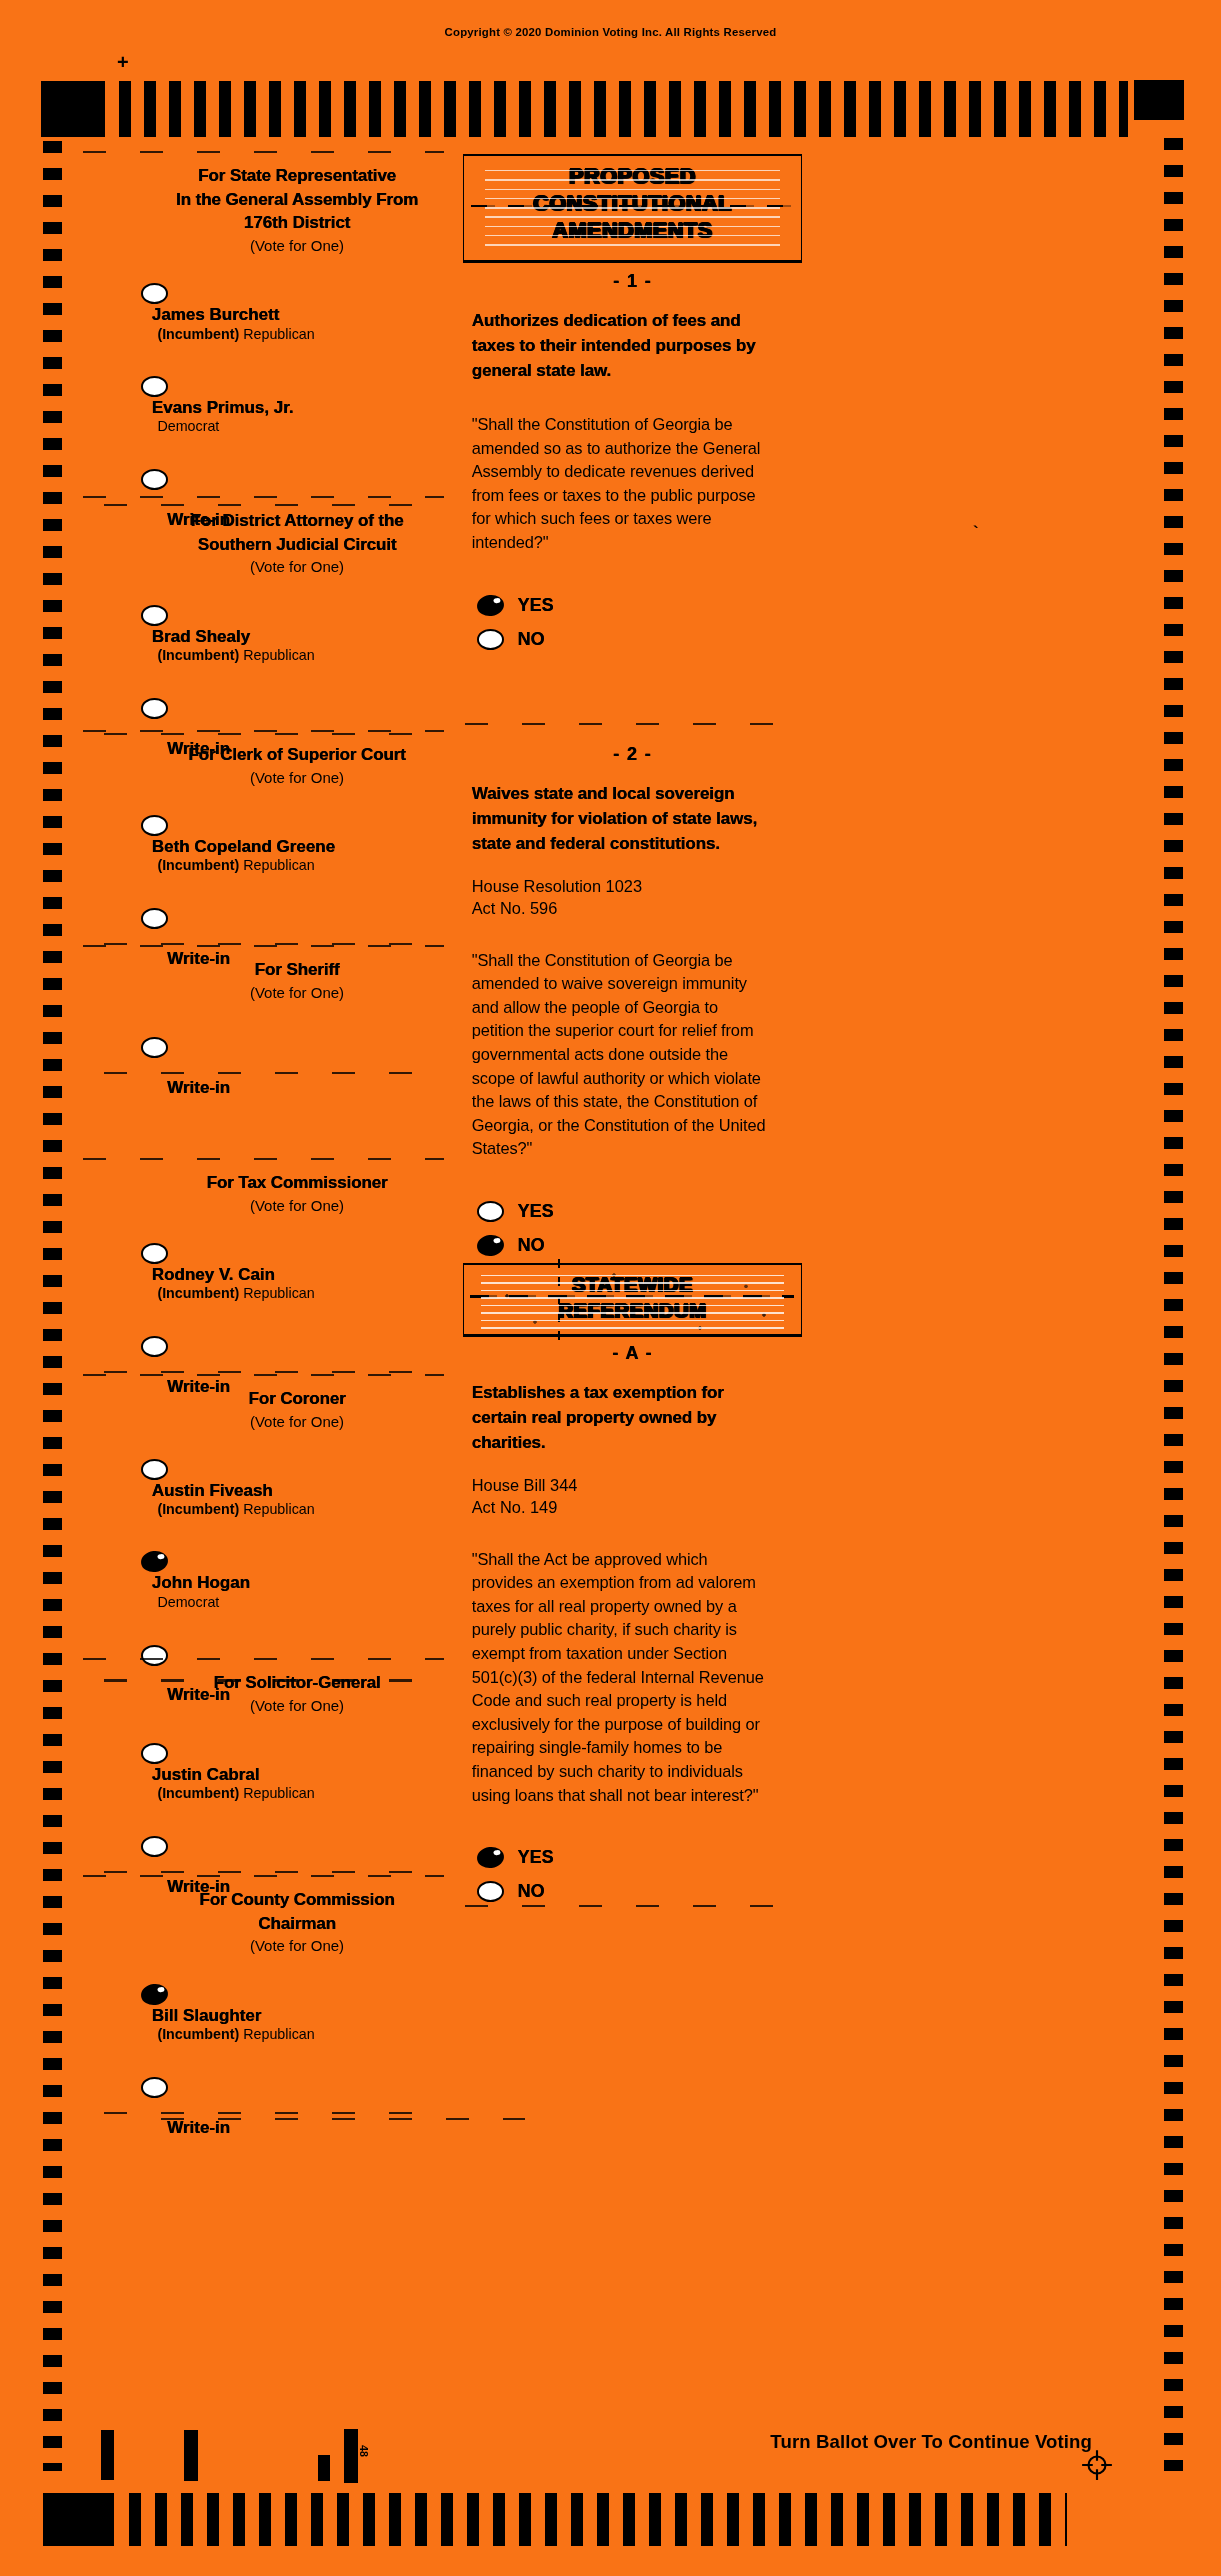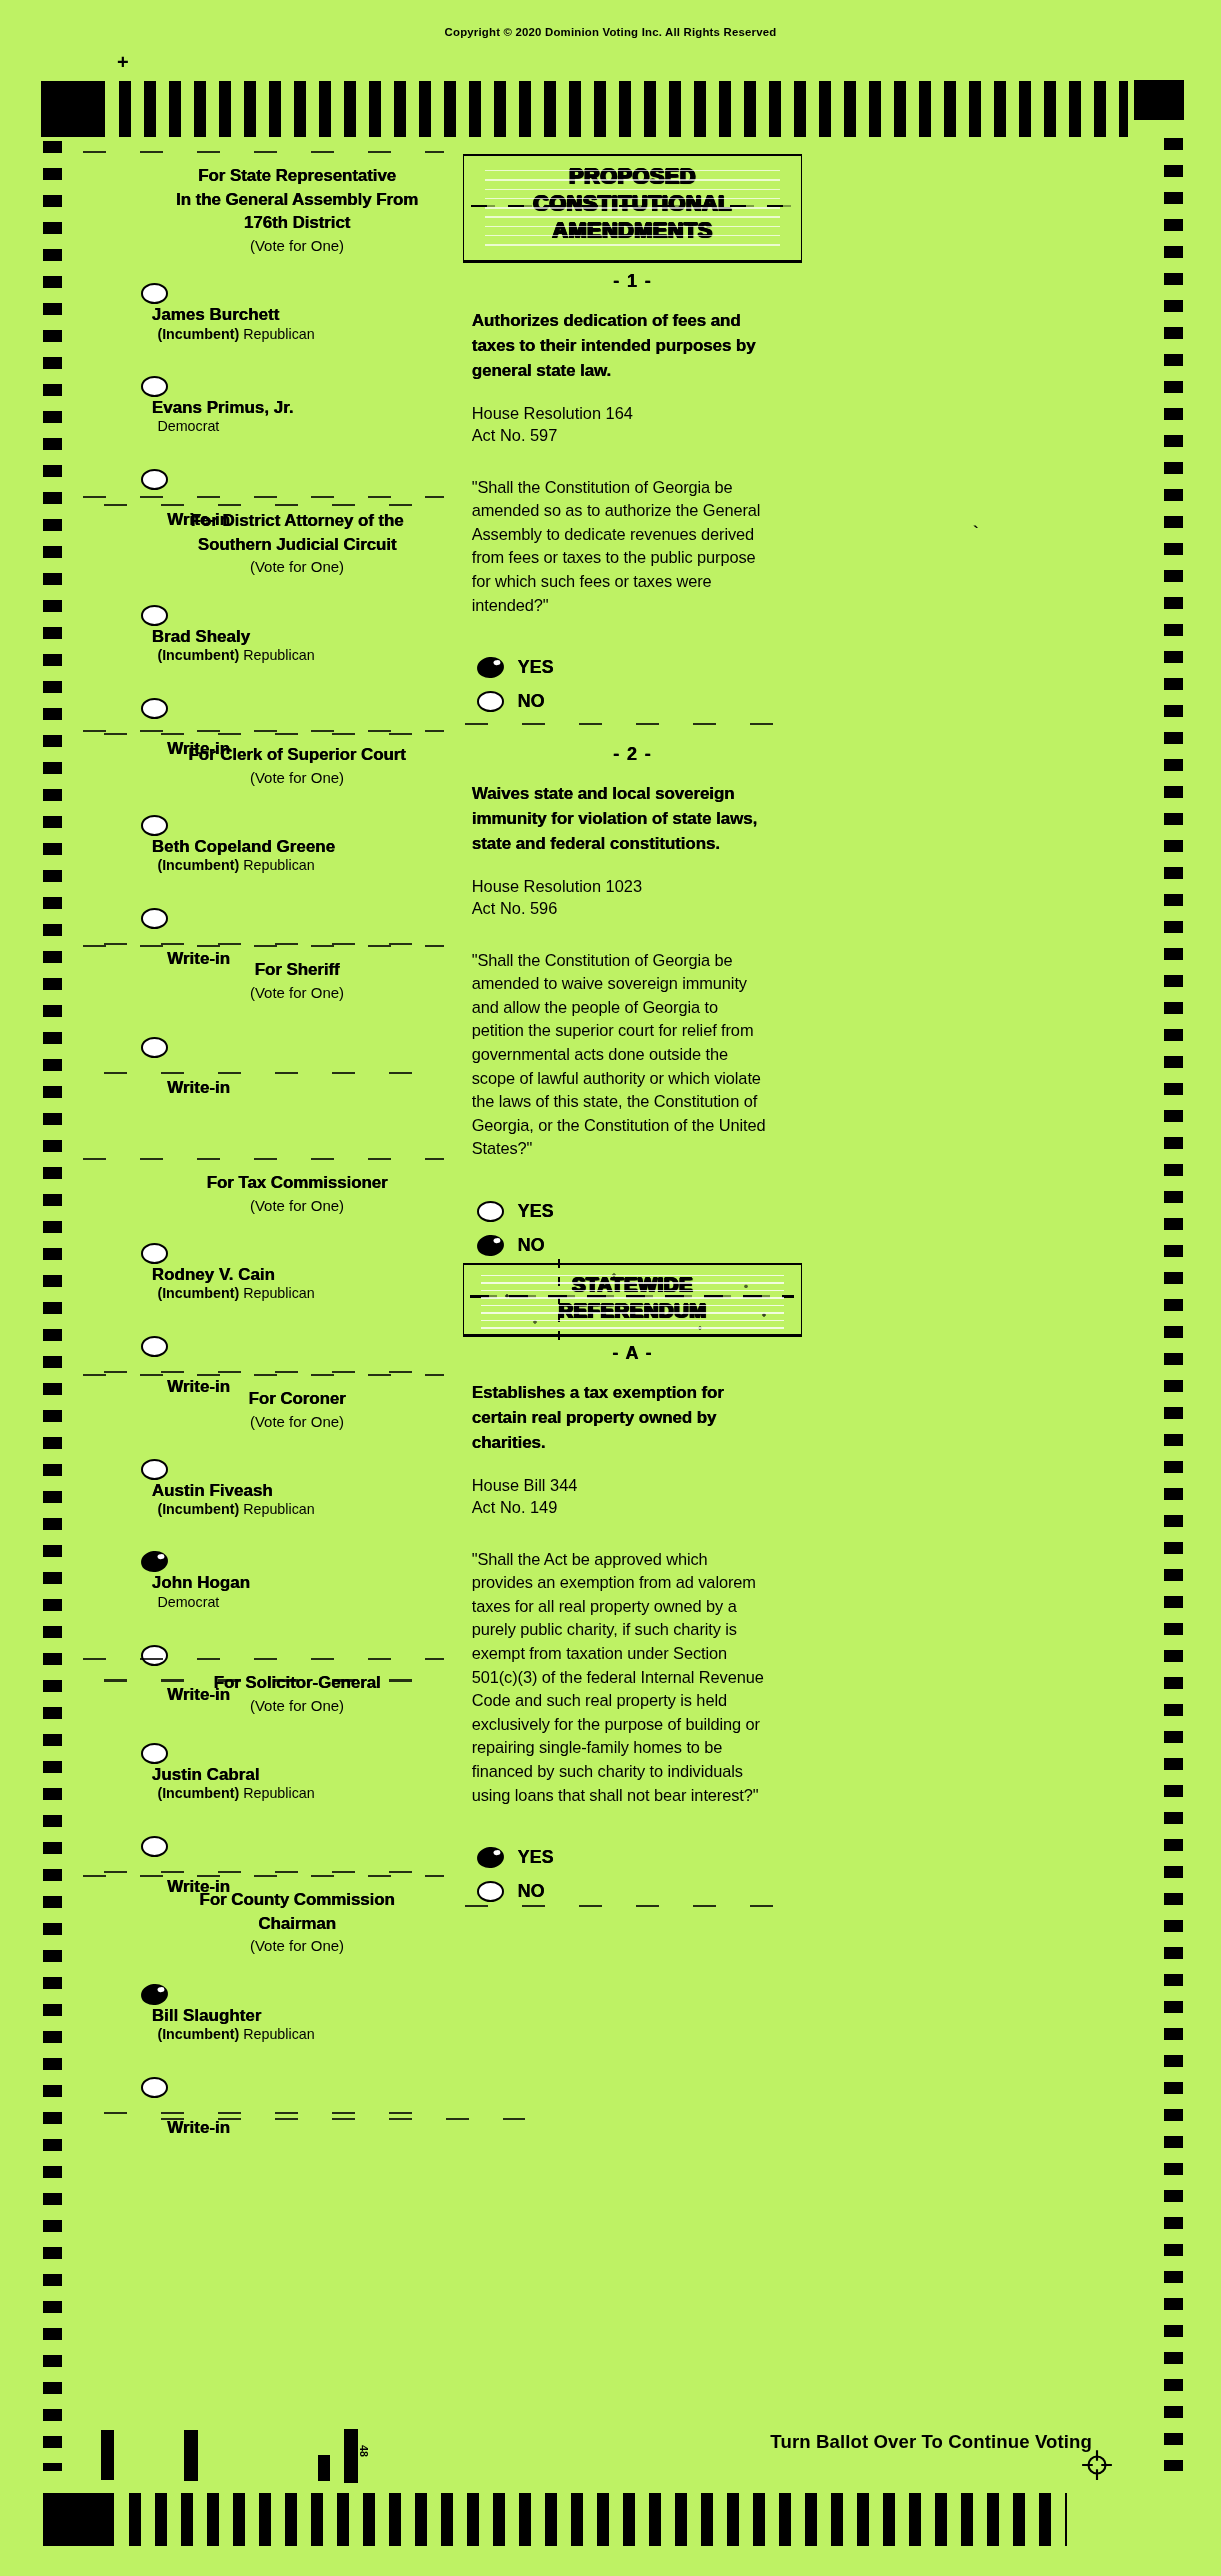--- a/index.html
+++ b/index.html
@@ -1,17 +1,17 @@
 <!DOCTYPE html>
 <html style="font-size:11.4px"><head>
 <meta charset="utf-8">
 <style>
   html,body{margin:0;padding:0;background:#e8e8e8;}
   body{font-family:"Liberation Sans",sans-serif;color:#000;}
-  #page{position:relative;width:1221px;height:2576px;background:#bef264;overflow:hidden;margin:0 auto;}
+  #page{position:relative;width:1221px;height:2576px;background:#f97316;overflow:hidden;margin:0 auto;}
 
   
   .band{position:absolute;background:#000;}
   #copyright{position:absolute;top:26px;left:0;width:1221px;text-align:center;font-size:11.4px;font-weight:bold;letter-spacing:0.2px;}
   #plus-mark{position:absolute;left:117px;top:51px;font-size:20px;font-weight:bold;}
   #tb-left{left:41px;top:81px;width:64px;height:56px;}
   #tb-bars{position:absolute;left:119px;top:81px;width:1009px;height:56px;
     background:repeating-linear-gradient(90deg,#000 0 12px,transparent 12px 25px);}
   #tb-right{left:1134px;top:80px;width:50px;height:40px;}
   #ls{position:absolute;left:43px;top:141px;width:18.6px;height:2330px;
@@ -305,24 +305,20 @@
     </div>
     <div class="dashline rc-dash" style="top:723px"></div>
     <div class="dashline rc-dash" style="top:1905px"></div>
   <div class="measure" style="top: 271px;">
         <div class="m-number">- 1 -</div>
         <div class="m-summary">
           <div class="m-sum-line">Authorizes dedication of fees and</div>
           <div class="m-sum-line">taxes to their intended purposes by</div>
           <div class="m-sum-line">general state law.</div>
         </div>
-        <div class="m-refs">
-          <div class="m-ref-line">House Resolution 164</div>
-          <div class="m-ref-line">Act No. 597</div>
-        </div>
         <div class="m-question">
           <div class="m-q-line">"Shall the Constitution of Georgia be</div>
           <div class="m-q-line">amended so as to authorize the General</div>
           <div class="m-q-line">Assembly to dedicate revenues derived</div>
           <div class="m-q-line">from fees or taxes to the public purpose</div>
           <div class="m-q-line">for which such fees or taxes were</div>
           <div class="m-q-line">intended?"</div>
         </div>
         <div class="m-choices">
           <div class="choice-row first">

